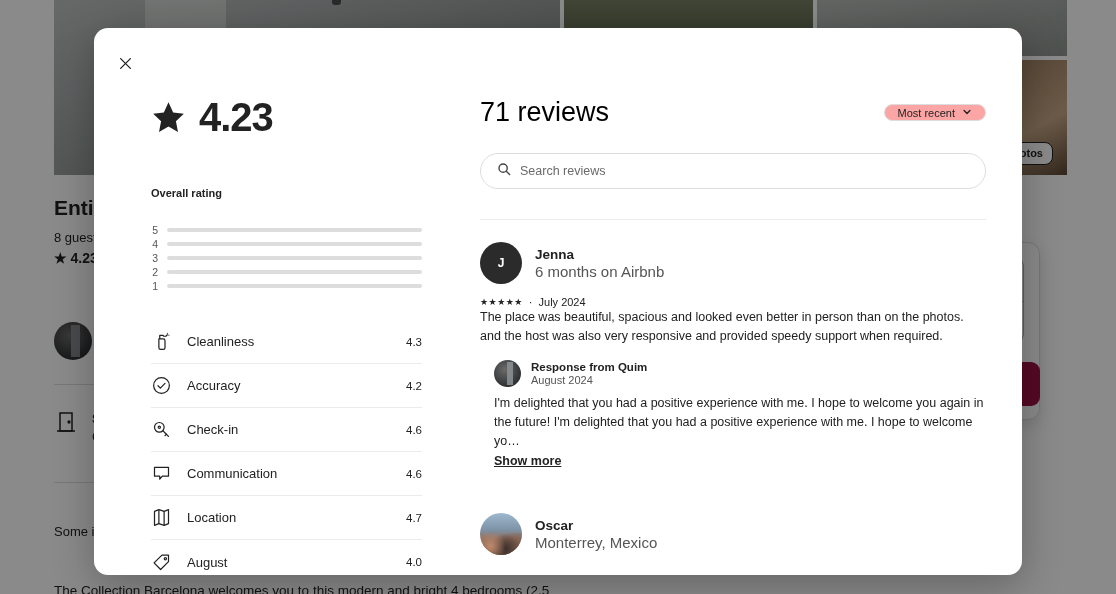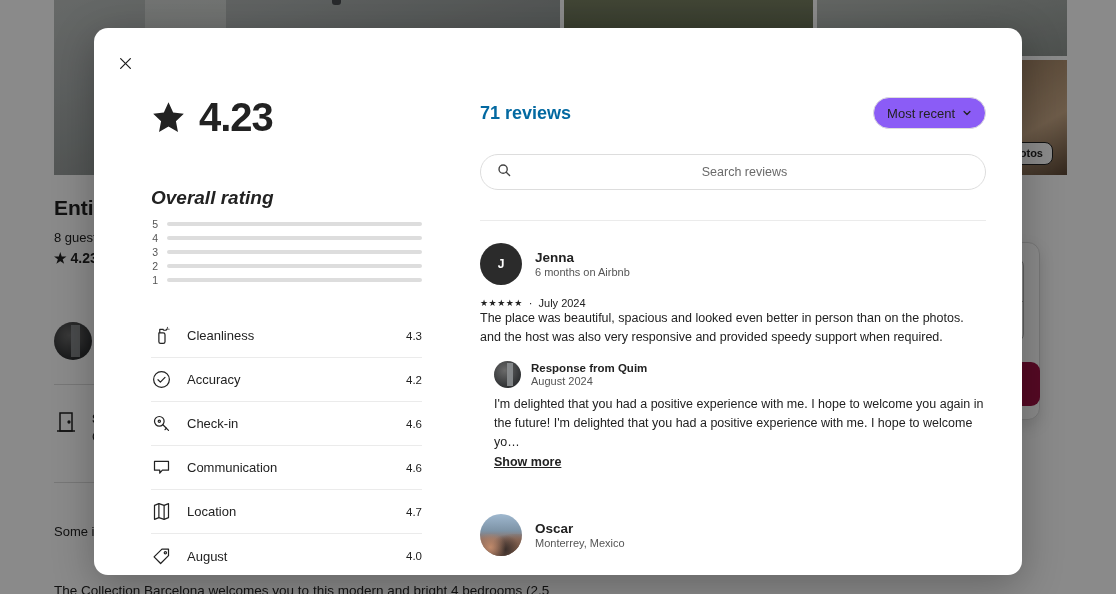--- a/index.html
+++ b/index.html
@@ -88,71 +88,71 @@
   .close-btn svg{width:13px;height:13px;}
 
   .modal-body{ position:absolute; inset:0; display:flex; }
 
   
   .left-col{ width:364px; padding:69px 0 0 57px; position:relative; }
   .rating-head{ display:flex; align-items:center; gap:13px; margin-bottom:50px;}
   .rating-star svg{ width:35px;height:35px; display:block;}
   .rating-num{ font-size:40px; font-weight:700; color:#222; letter-spacing:-1px; line-height:1;}
 
-  .overall-label{ font-size:19px; font-weight:700; color:#222; margin-bottom:8px;font-style:italic;}
+  .overall-label{ font-size:11px; font-weight:700; color:#222; margin-bottom:24px;}
   .bars{ width:271px; }
   .bar-row{ display:flex; align-items:center; gap:9px; height:14px;}
   .bar-num{ font-size:10.5px; color:#555; width:7px; text-align:right;}
   .bar-track{ flex:1; height:3.5px; background:#dddddd; border-radius:2px; overflow:hidden;}
   .bar-fill{ height:100%; background:#222222; border-radius:2px;}
 
   .cats{ margin-top:27px; width:271px;}
   .cat{ display:flex; align-items:center; height:44px; border-bottom:1px solid #ebebeb; gap:0;}
   .cat:last-child{border-bottom:none;}
   .cat-icon{ width:36px; display:flex; align-items:center; color:#222;}
   .cat-icon svg{ width:21px;height:21px; display:block;}
   .cat-label{ flex:1; font-size:13px; color:#222;}
   .cat-val{ font-size:11.5px; color:#222;}
 
   
   .right-col{ flex:1; padding:69px 36px 0 22px; position:relative; }
   .rev-header{ display:flex; align-items:center; justify-content:space-between; }
-  .rev-count{ font-size:18px; font-weight:700; color:#0369a1;}
+  .rev-count{ font-size:27px; font-weight:400; color:#000000;}
   .sort-btn{
-    border:1px solid #dddddd; border-radius:22px; background:#8b5cf6;
-    height:32px; padding:0 13px; display:flex; align-items:center; gap:7px;
-    font-size:13px; color:#222; cursor:pointer;
+    border:1px solid #dddddd; border-radius:22px; background:#fca5a5;
+    height:17px; padding:0 13px; display:flex; align-items:center; gap:7px;
+    font-size:11px; color:#222; cursor:pointer;
   }
   .sort-btn svg{width:10px;height:10px;}
 
   .search-wrap{
     margin-top:25px; height:36px; border:1px solid #dddddd; border-radius:19px;
     display:flex; align-items:center; gap:9px; padding:0 16px;
   }
   .search-wrap svg{width:14px;height:14px;color:#555;flex:0 0 auto;}
   .search-input{
     border:none; outline:none; flex:1; font-size:12.5px; color:#000000;
-    font-family:"Liberation Sans", sans-serif; background:transparent;text-align:center;
+    font-family:"Liberation Sans", sans-serif; background:transparent;
   }
   .search-input::placeholder{color:#6a6a6a;}
 
   .rev-sep{ margin-top:30px; height:1px; background:#ebebeb;}
 
   .review{ padding-top:22px; }
   .rev-top{ display:flex; align-items:center; gap:13px; }
   .avatar{ width:42px;height:42px;border-radius:50%; overflow:hidden; position:relative; flex:0 0 auto;
            display:flex;align-items:center;justify-content:center; color:#fff; font-size:12px; font-weight:700;}
   .av-jenna{ background:#2b2b2b; }
   .av-oscar{ background:linear-gradient(180deg,#9fb8cf 0%,#7d93a6 40%,#8e6f62 60%,#5a4238 100%); }
   .av-oscar::after{content:"";position:absolute;left:0;bottom:0;width:100%;height:52%;
       background:radial-gradient(circle at 25% 60%,#c08a6b,transparent 45%),
                  radial-gradient(circle at 60% 70%,#3b2f2b,transparent 50%),
                  radial-gradient(circle at 85% 65%,#7d5b48,transparent 45%);}
   .rev-name{ font-size:13.5px; font-weight:700; color:#222;}
-  .rev-meta{ font-size:11px; color:#555; margin-top:1px;}
+  .rev-meta{ font-size:15px; color:#555; margin-top:1px;}
 
   .rev-stars{ display:flex; align-items:center; gap:6px; margin-top:12px; }
   .stars{ font-size:9px; letter-spacing:0.5px; color:#222; }
   .rev-date{ font-size:11px; color:#222;}
   .rev-text{ font-size:12.5px; color:#222; line-height:1.52; }
 
   .response{ margin-top:14px; padding-left:14px; }
   .resp-top{ display:flex; align-items:center; gap:10px;}
   .resp-av{ width:27px;height:27px;border-radius:50%;
      background:radial-gradient(circle at 40% 35%,#6a6a6a,#2f3133 70%); position:relative; overflow:hidden; flex:0 0 auto;}

